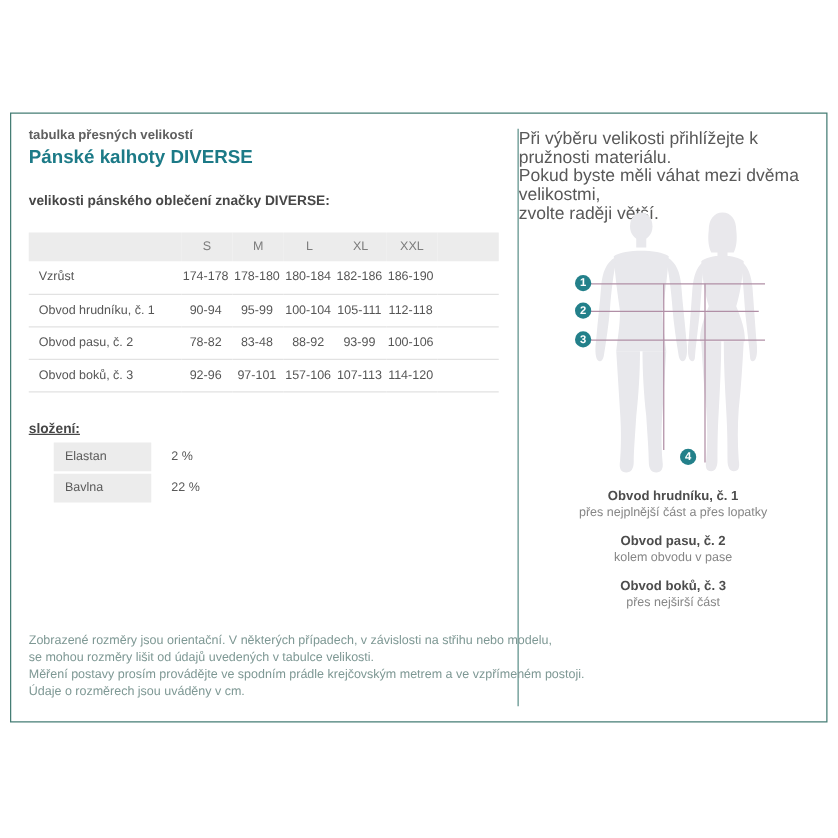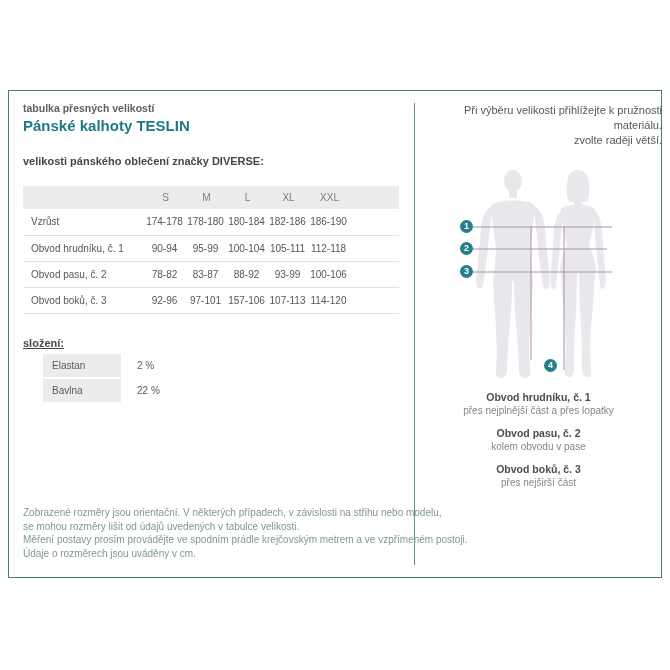--- a/index.html
+++ b/index.html
@@ -30,22 +30,22 @@
 
   .comp-head { position:absolute; left:14px; top:246px; font-size:11px; font-weight:bold; color:#474747;text-decoration:underline; }
   .comp-table { position:absolute; left:14px; top:263px; width:260px; font-size:10px; color:#5a5a5a;padding-left:20px; }
   .comp-row { display:flex; align-items:center; margin-bottom:2px; }
   .comp-row .mat { width:78px; background:#ececec; height:23px; line-height:23px; padding-left:9px; }
   .comp-row .pct { margin-left:16px; }
 
   .footnote { position:absolute; left:14px; top:415px; font-size:10px; line-height:13.5px; color:#7e9894; }
 
   
-  .right-note { position:absolute; left:406px; top:12px; width:247px; text-align:right;
-                font-size:11px; line-height:15px; color:#585858; }
+  .right-note { position:absolute; left:406px; top:12px; width:247px; text-align:left;
+                font-size:14px; line-height:15px; color:#585858; }
 
   .figure { position:absolute; left:406px; top:72px; width:247px; height:222px; }
   .figure svg { position:absolute; left:0; top:0; }
 
   .marker { position:absolute; width:13px; height:13px; border-radius:50%; background:#23808a;
             color:#fff; font-size:9px; font-weight:bold; line-height:13px; text-align:center; }
   .m1 { left:45px; top:57px; }
   .m2 { left:45px; top:79px; }
   .m3 { left:45px; top:102px; }
   .m4 { left:129px; top:196px; }
@@ -56,21 +56,21 @@
   .meas-desc { font-size:10px; color:#868686; line-height:14px; }
 </style>
 </head>
 <body>
 
 <div class="stage">
   <div class="board">
     <div class="divider"></div>
 
     <div class="eyebrow">tabulka přesných velikostí</div>
-    <div class="title">Pánské kalhoty TESLIN</div>
+    <div class="title">Pánské kalhoty DIVERSE</div>
     <div class="subtitle">velikosti pánského oblečení značky DIVERSE:</div>
 
     <table class="size-table">
       <colgroup>
         <col class="c-label">
           <col class="c-num">
           <col class="c-num">
           <col class="c-num">
         <col class="c-num">
           <col class="c-num">
@@ -102,21 +102,21 @@
           <td>90-94</td>
           <td>95-99</td>
           <td>100-104</td>
           <td>105-111</td>
           <td>112-118</td>
           <td></td>
         </tr>
         <tr>
           <td class="lbl">Obvod pasu, č. 2</td>
           <td>78-82</td>
-          <td>83-87</td>
+          <td>83-48</td>
           <td>88-92</td>
           <td>93-99</td>
           <td>100-106</td>
           <td></td>
         </tr>
         <tr>
           <td class="lbl">Obvod boků, č. 3</td>
           <td>92-96</td>
           <td>97-101</td>
           <td>157-106</td>
@@ -141,20 +141,21 @@
 
     <div class="footnote">
       <div>Zobrazené rozměry jsou orientační. V některých případech, v závislosti na střihu nebo modelu,</div>
       <div>se mohou rozměry lišit od údajů uvedených v tabulce velikosti.</div>
       <div>Měření postavy prosím provádějte ve spodním prádle krejčovským metrem a ve vzpřímeném postoji.</div>
       <div>Údaje o rozměrech jsou uváděny v cm.</div>
     </div>
 
     <div class="right-note">
       <div>Při výběru velikosti přihlížejte k pružnosti materiálu.</div>
+      <div>Pokud byste měli váhat mezi dvěma velikostmi,</div>
       <div>zvolte raději větší.</div>
     </div>
 
     <div class="figure">
       <svg width="247" height="222" viewBox="0 0 247 222">
         <g fill="#e8e8ec">
           <ellipse cx="98" cy="18" rx="9" ry="11"></ellipse>
           <rect x="94" y="26" width="8" height="9"></rect>
           <path d="M76 42 C84 36 112 36 120 42 C119 58 117 72 115 86 C115 98 117 108 118 118 L78 118 C79 108 81 98 81 86 C79 72 77 58 76 42 Z"></path>
           <path d="M77 43 C70 47 67 55 66 65 C65 80 63 95 62 108 C61 116 61 122 63 125 C65 127 67 126 68 122 C70 110 72 96 73 84 C74 70 76 54 78 46 Z"></path>

